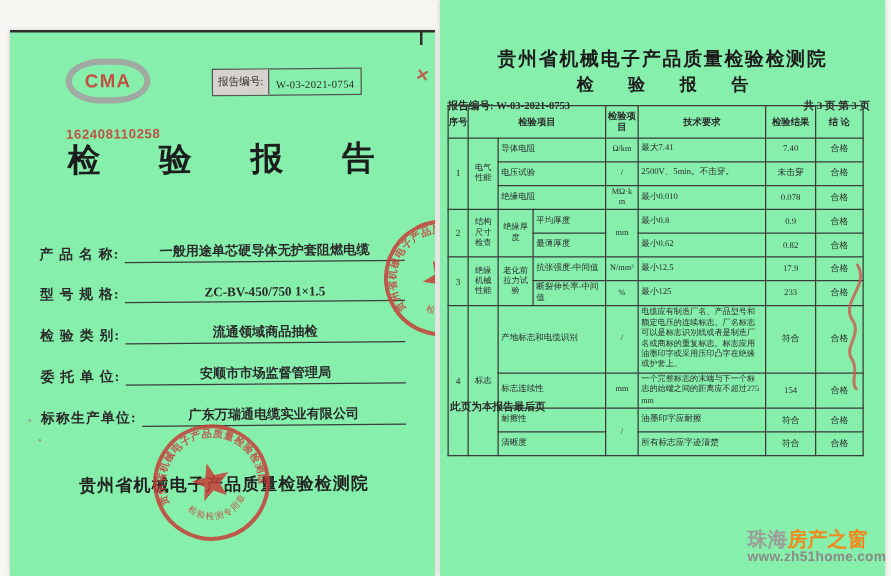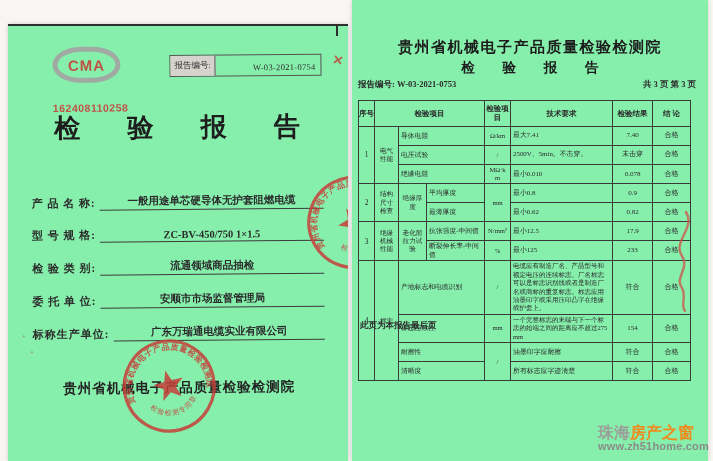--- a/index.html
+++ b/index.html
@@ -14,21 +14,21 @@
   .tilt{position:absolute;inset:0;transform:rotate(-0.5deg);}
   
   .cma{position:absolute;left:46px;top:22px;text-align:center;color:#c6403a;}
   .cma-oval{width:58px;height:26px;border:5px solid #a3a3a3;border-radius:50% / 60%;
             display:flex;align-items:center;justify-content:center;
             font-family:"Liberation Sans",sans-serif;font-weight:bold;font-size:15px;letter-spacing:1px;opacity:.9;}
   .cma-num{margin-top:19px;font-family:"Liberation Sans",sans-serif;font-weight:bold;font-size:10.5px;letter-spacing:.5px;opacity:.9;}
   
   .repno-box{position:absolute;left:163px;top:31px;display:flex;border:1px solid #555;height:20px;font-size:8.5px;}
   .repno-box .lab{background:#d6d3cd;display:flex;align-items:center;padding:0 4px;border-right:1px solid #555;}
-  .repno-box .val{display:flex;align-items:center;padding:12px 5px;letter-spacing:.3px;margin-left:32px;}
+  .repno-box .val{display:flex;align-items:center;padding:12px 5px;letter-spacing:.3px;}
   
   .big-title{position:absolute;left:0;top:86px;width:100%;text-align:center;
              font-family:"Liberation Sans",sans-serif;font-weight:bold;font-size:26px;
              letter-spacing:20px;padding-left:20px;box-sizing:border-box;color:#1d1d1d;}
   
   .fields{position:absolute;left:24px;top:170px;width:292px;}
   .frow{display:flex;align-items:flex-end;margin-bottom:17px;font-size:11px;}
   .frow .flab{white-space:nowrap;font-weight:bold;letter-spacing:1px;margin-right:4px;}
   .frow .fval{flex:1;text-align:center;border-bottom:1px solid #3c3c3c;padding-bottom:1px;
               font-size:10.5px;font-weight:bold;white-space:nowrap;}
@@ -41,21 +41,21 @@
   .seal-side{left:296px;top:150px;transform:rotate(-28deg);}
   .red-x{position:absolute;left:326px;top:30px;color:#c6403a;font-size:13px;font-weight:bold;opacity:.8;transform:rotate(12deg);}
   
   .r-org{position:absolute;top:38px;width:100%;text-align:center;font-family:"Liberation Sans",sans-serif;
          font-weight:bold;font-size:15px;letter-spacing:1.5px;color:#1c1c1c;}
   .r-title{position:absolute;top:59px;width:100%;text-align:center;font-family:"Liberation Sans",sans-serif;
            font-weight:bold;font-size:13.5px;letter-spacing:12px;padding-left:12px;box-sizing:border-box;color:#1c1c1c;}
   .r-meta{position:absolute;top:79px;left:6px;right:12px;display:flex;justify-content:space-between;
           font-size:8.5px;font-weight:bold;}
   
-  table.rpt{position:absolute;left:6px;top:100px;width:332px;border-collapse:collapse;table-layout:fixed;
+  table.rpt{position:absolute;left:6px;top:84px;width:332px;border-collapse:collapse;table-layout:fixed;
             font-size:7.5px;line-height:1.25;}
   table.rpt th,table.rpt td{border:1px solid #3a3a3a;padding:1px 2px;vertical-align:middle;
             overflow:hidden;word-break:break-all;}
   table.rpt th{font-weight:bold;text-align:center;padding:3px 0;font-size:7.5px;}
   th.h-unit{font-size:6.3px;letter-spacing:0;}
   td.c-no,td.c-res,td.c-con,td.c-unit{text-align:center;}
   td.c-grp{text-align:center;font-size:6.6px;padding:1px 1px;}
   td.c-item{text-align:left;font-size:6.8px;padding-left:3px;height:16px;}
   td.c-unit{font-size:6.6px;}
   td.c-req{text-align:left;font-size:6.9px;padding-left:3px;}

